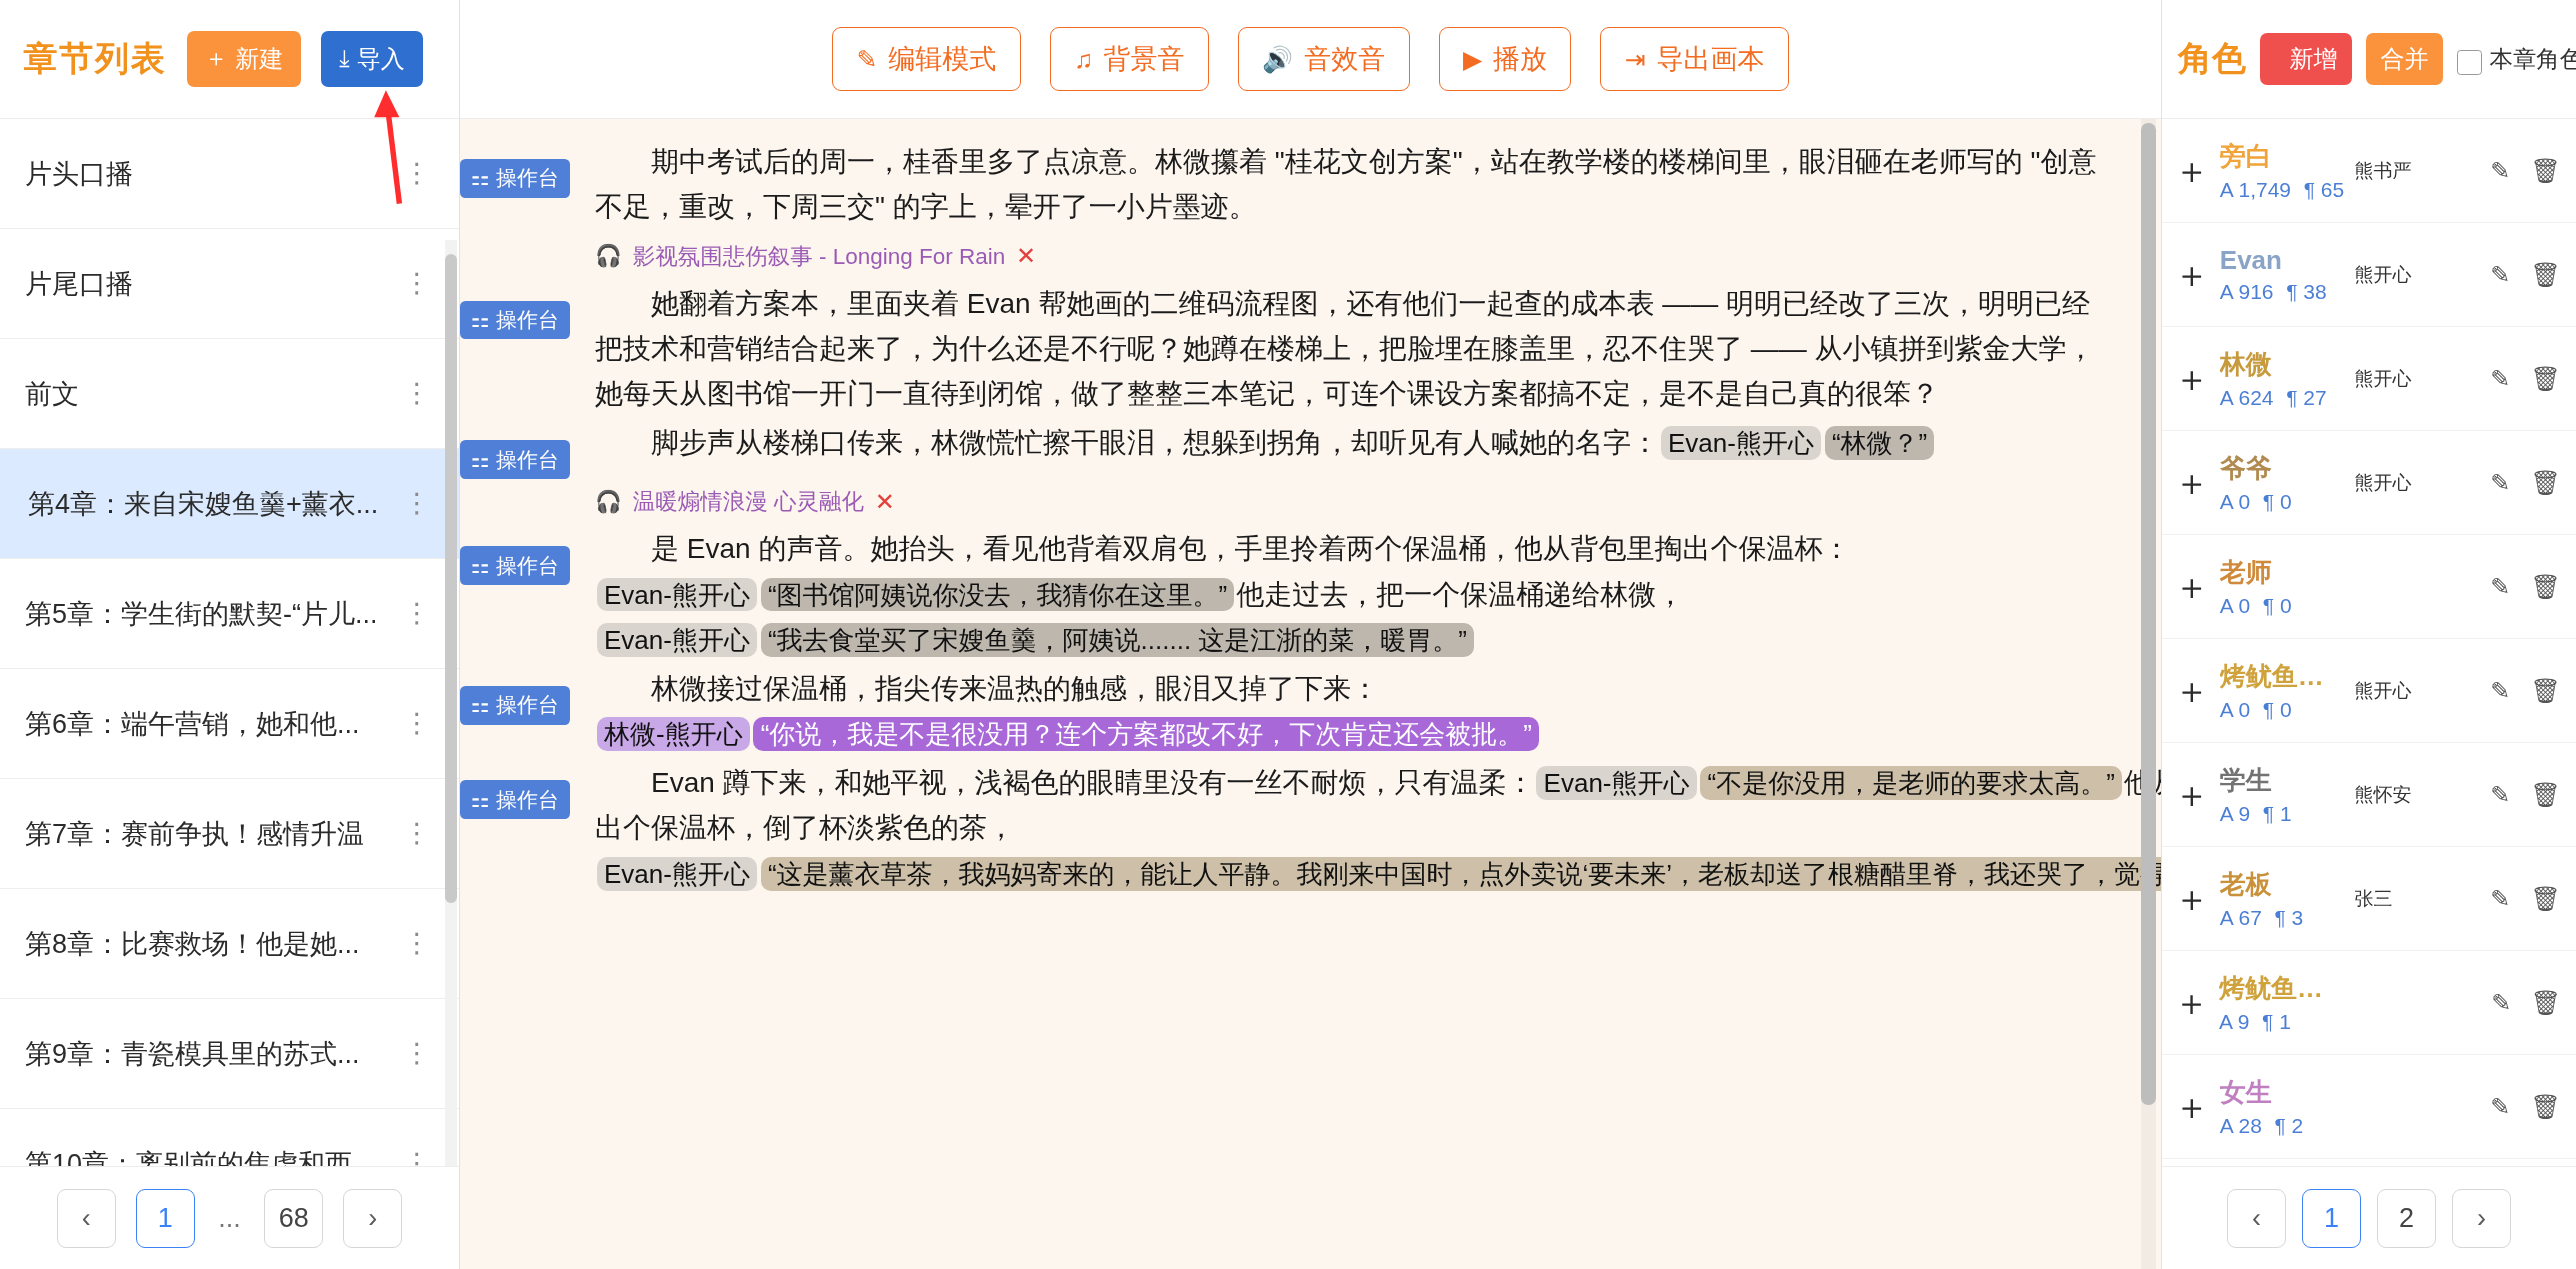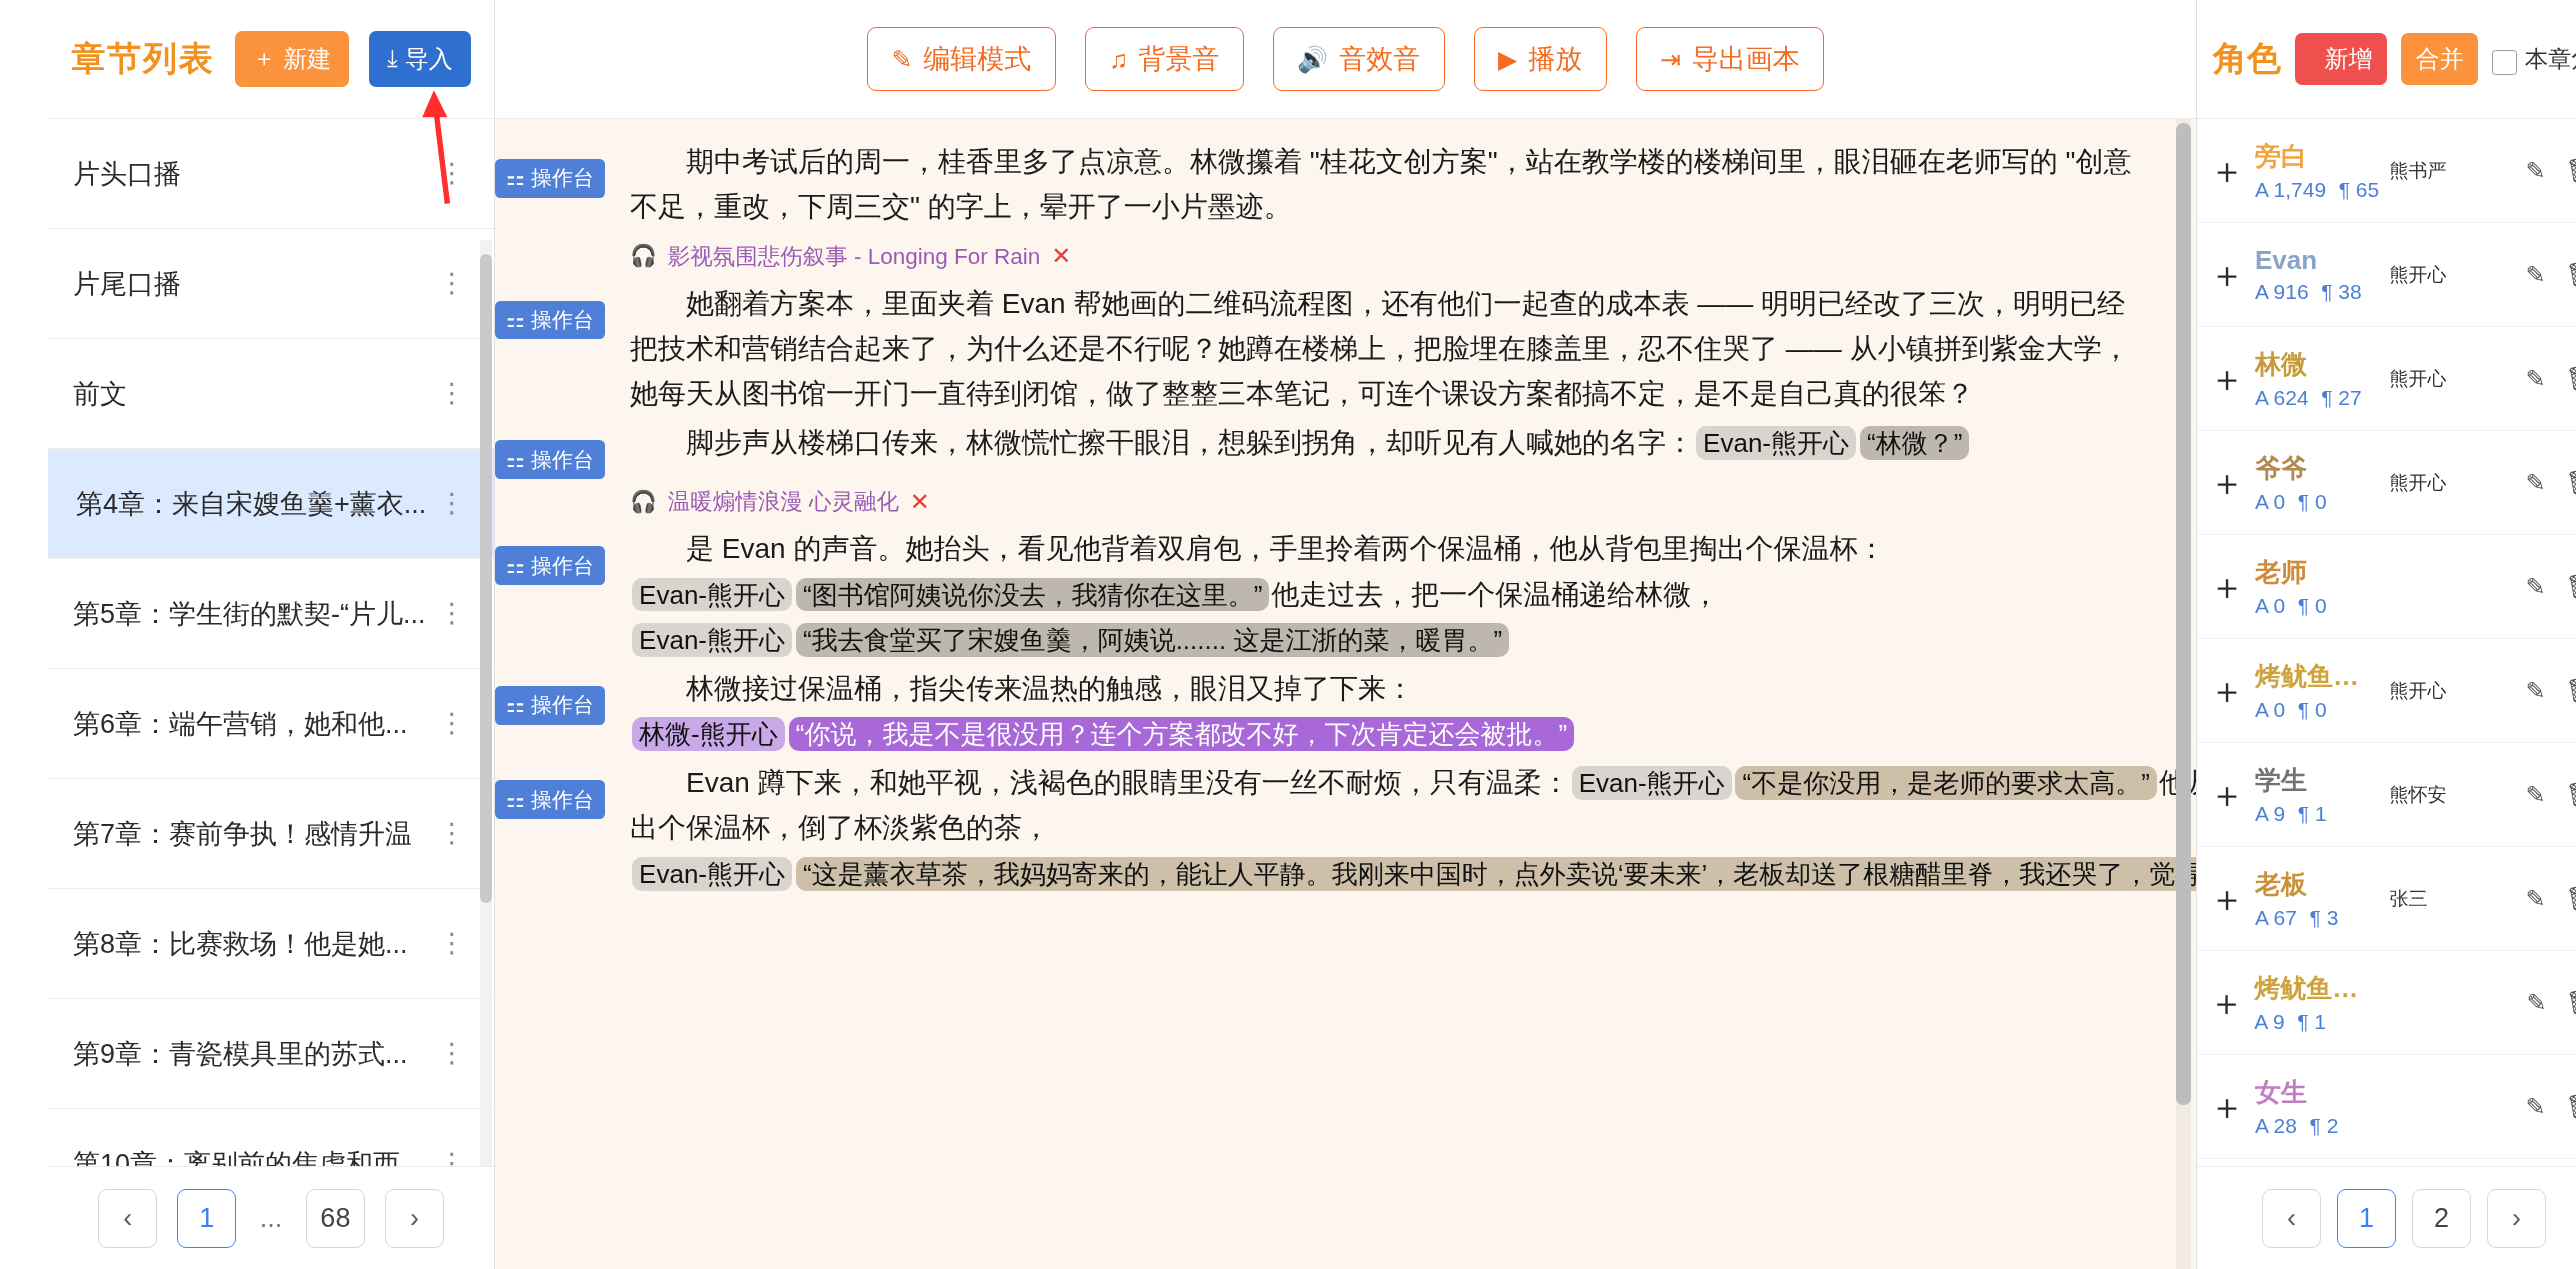--- a/index.html
+++ b/index.html
@@ -12,21 +12,20 @@
   }
   .app { display:flex; width:2576px; height:1270px; }
 
   
   .sidebar {
     width: 514px; height: 1270px;
     border-right: 1.8px solid #e2e2e2;
     display:flex; flex-direction:column;
     background:#fff;
     position: relative;
-    margin-left: 48px;
   }
   .sidebar-header {
     height: 119px; flex:0 0 119px;
     display:flex; align-items:center; gap: 20px;
     padding: 0 23.4px;
     border-bottom: 1.8px solid #ececec;
   }
   .sidebar-title {
     color:#f1911e; font-size:34px; font-weight:bold; letter-spacing:1.8px;
     white-space:nowrap;

